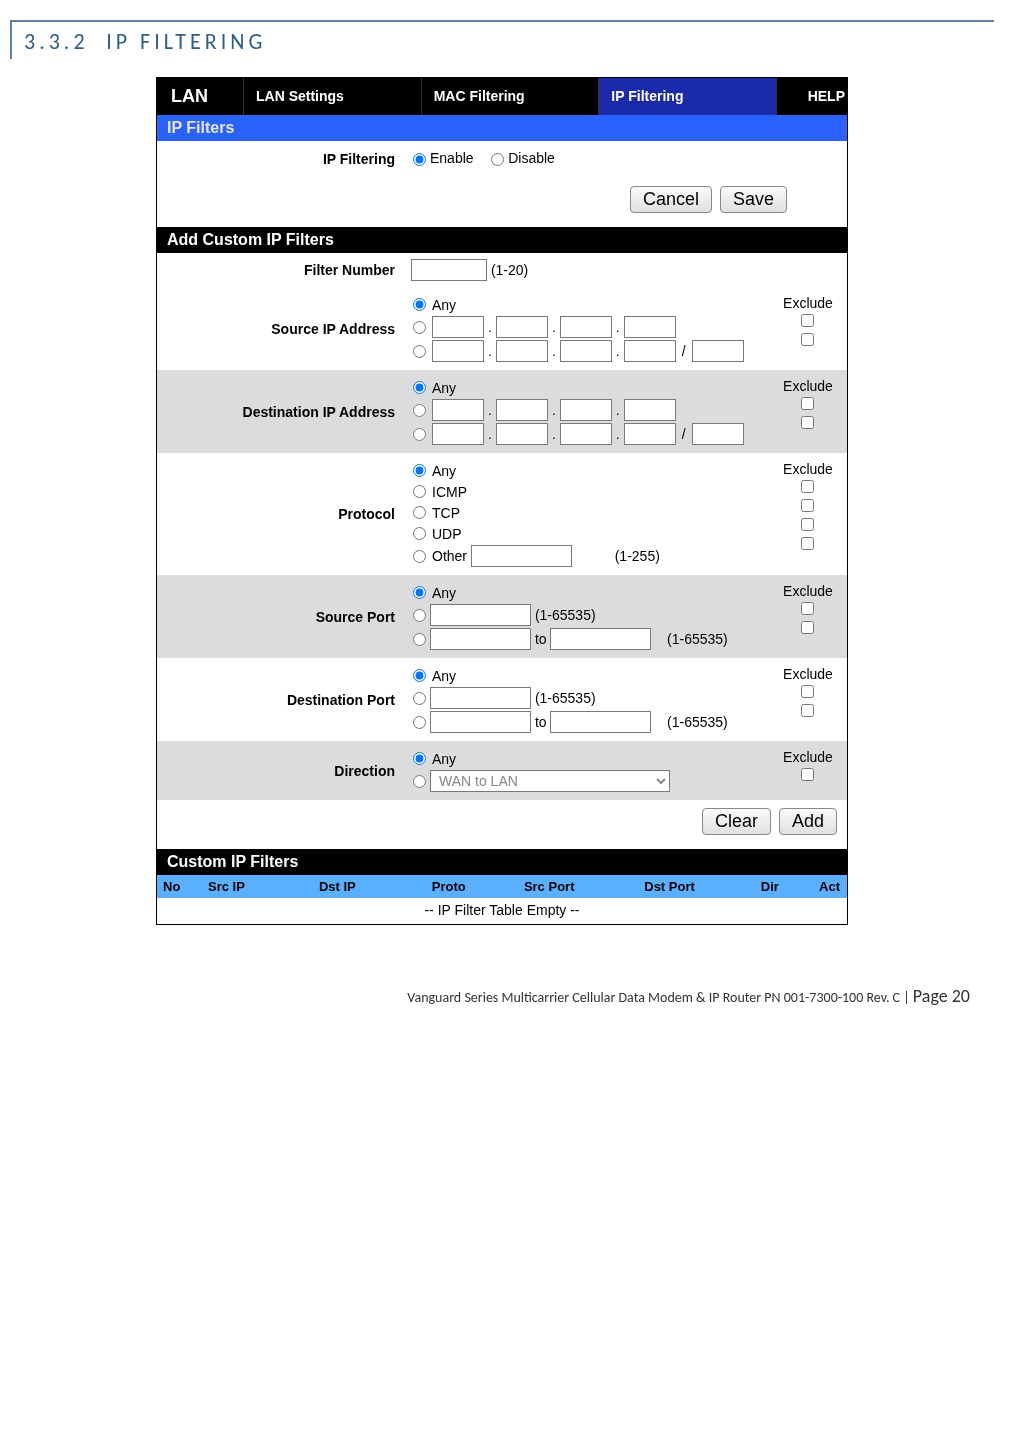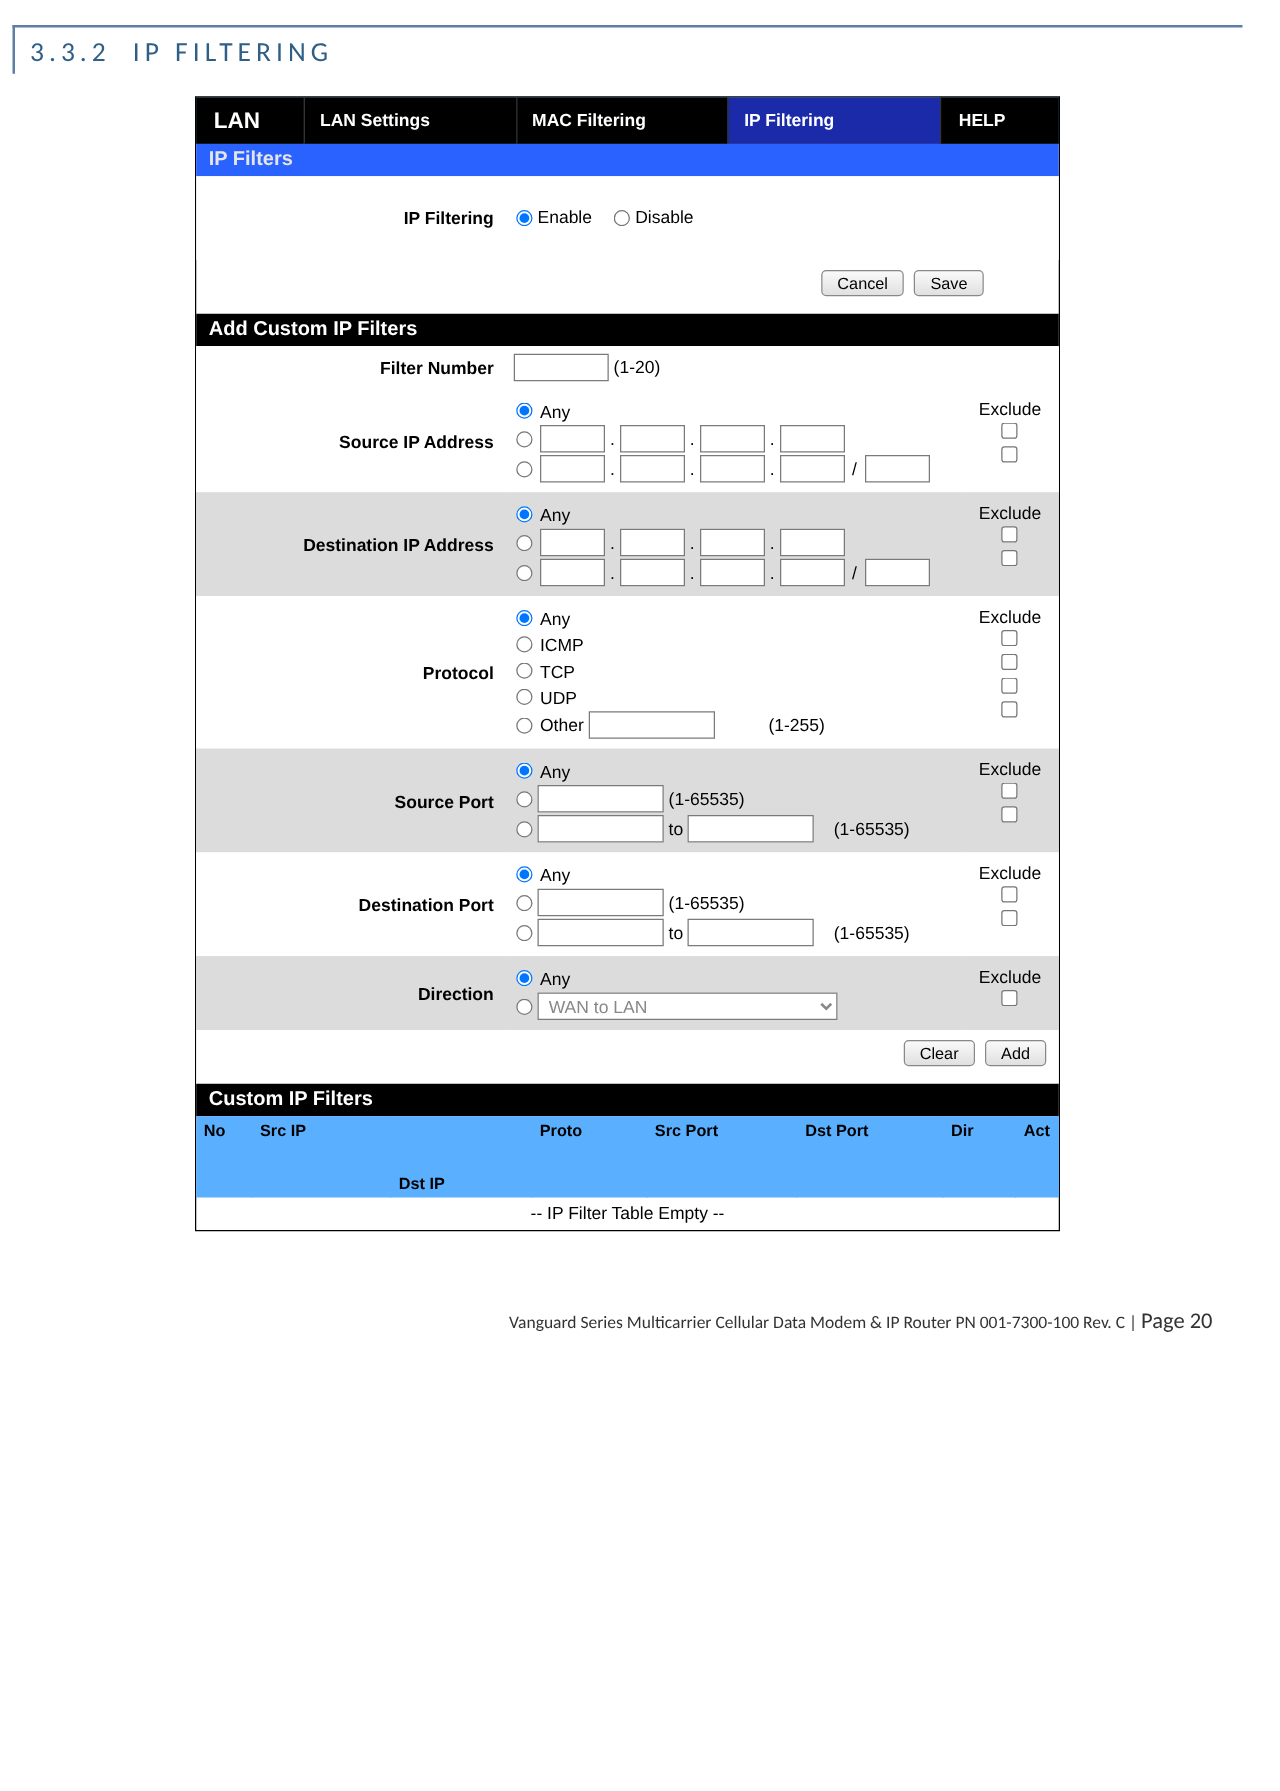--- a/index.html
+++ b/index.html
@@ -61,22 +61,22 @@
       border-left: 1px solid #333;
       text-align: left;
     }
     .tabs .tab.active {
       background: #1a2aa8;
     }
     .tabs .help {
       background: #000;
       color: #fff;
       font-weight: 700;
-      padding: 10px 14px;
-      text-align: left;
+      padding: 10px 2px;
+      text-align: right;
       width: 66px;
       border-left: 1px solid #333;
     }
     .blue-header {
       background: #2a62ff;
       color: #e5e5e5;
       font-weight: 700;
       font-size: 16px;
       padding: 4px 10px;
     }
@@ -101,31 +101,31 @@
     }
     .section-row .label {
       width: 232px;
       text-align: right;
       font-weight: 700;
       padding: 6px 10px 6px 6px;
       line-height: 1.2;
     }
     .section-row .controls {
       flex: 1;
-      padding: 24px 6px;
+      padding: 9px 6px;
     }
     .btnrow {
       display: flex;
       justify-content: flex-end;
       gap: 8px;
       padding: 8px 60px 14px 0;
     }
     button.ui {
       font-family: inherit;
-      font-size: 13px;
+      font-size: 18px;
       padding: 2px 12px;
       border: 1px solid #888;
       border-radius: 4px;
       background: linear-gradient(#fafafa, #e0e0e0);
     }
     .filter-table {
       width: 100%;
       border-collapse: collapse;
     }
     .filter-table tr {
@@ -213,21 +213,21 @@
       font-weight: 700;
       font-size: 13px;
       color: #000;
     }
     .table-head-row > div {
       padding: 4px 6px;
       border-right: 1px solid #5ab0ff;
     }
     .th-no { width: 34px; }
     .th-src { width: 104px; }
-    .th-dst { width: 106px; margin-top: 42px; }
+    .th-dst { width: 106px; }
     .th-proto { width: 84px; }
     .th-sport { width: 114px; }
     .th-dport { width: 110px; }
     .th-dir { width: 48px; }
     .th-act { flex: 1; }
     .empty-row {
       text-align: center;
       padding: 4px 0 6px 0;
       font-size: 14px;
       color: #000;

